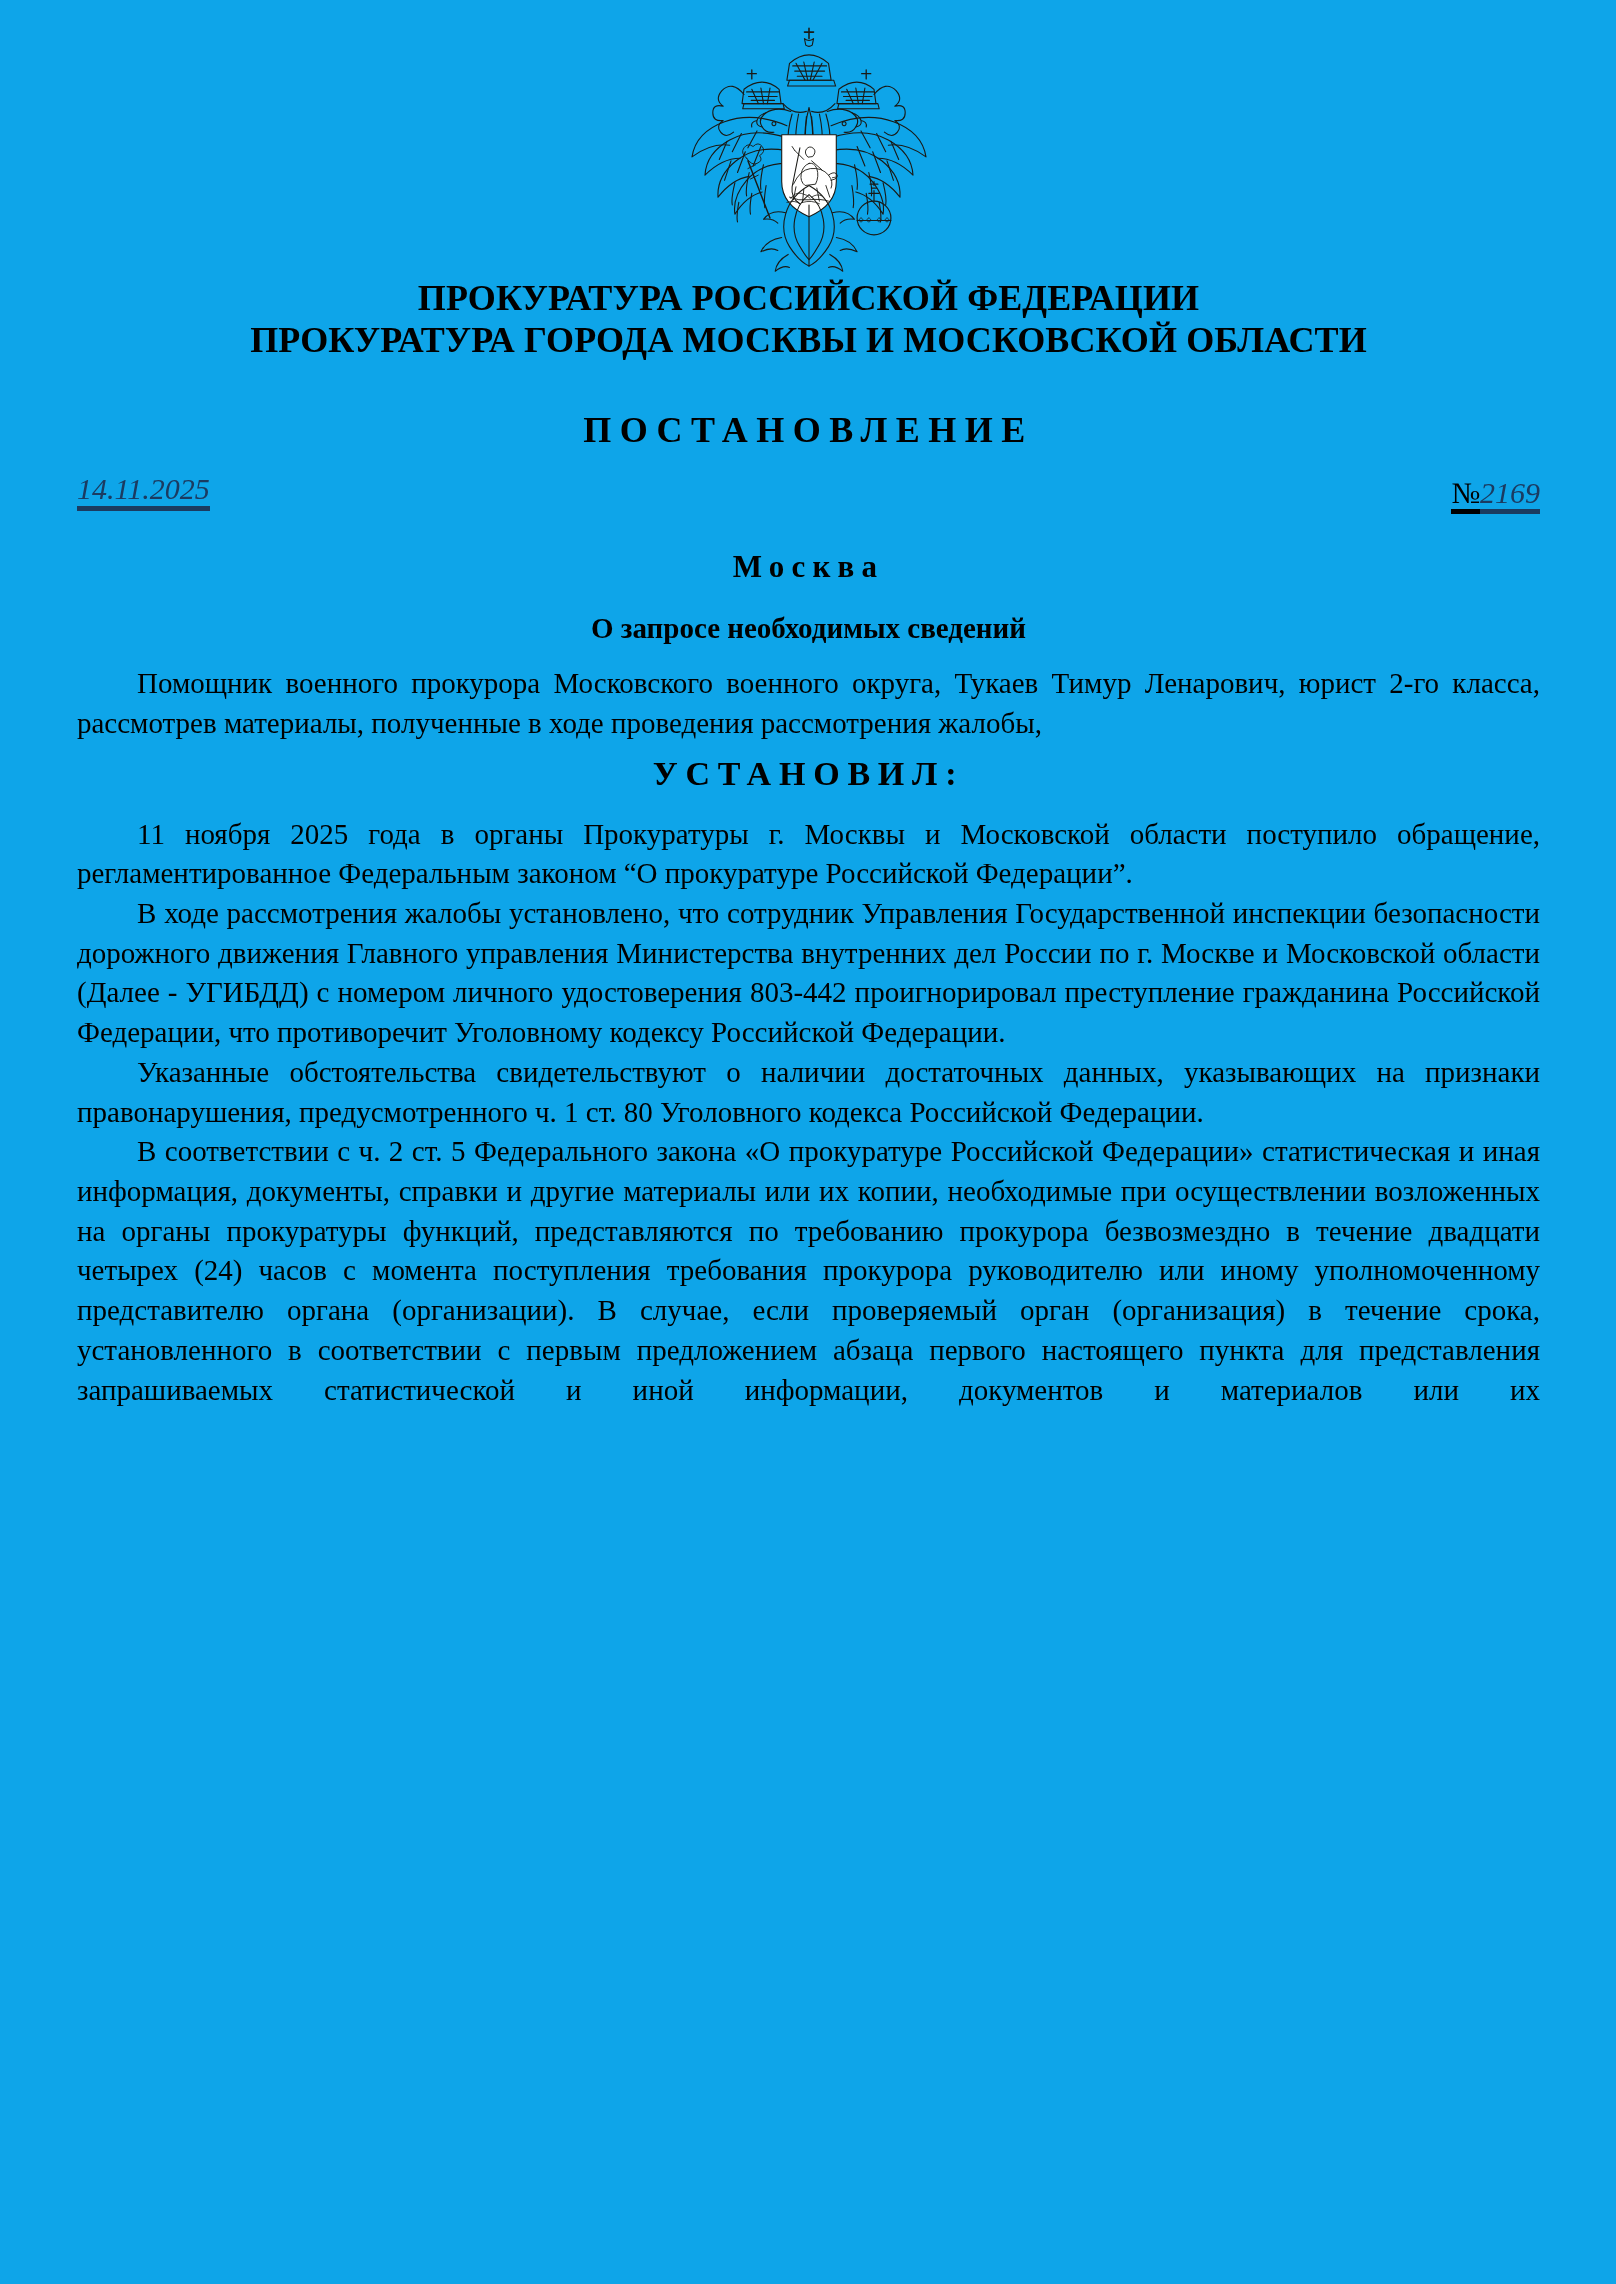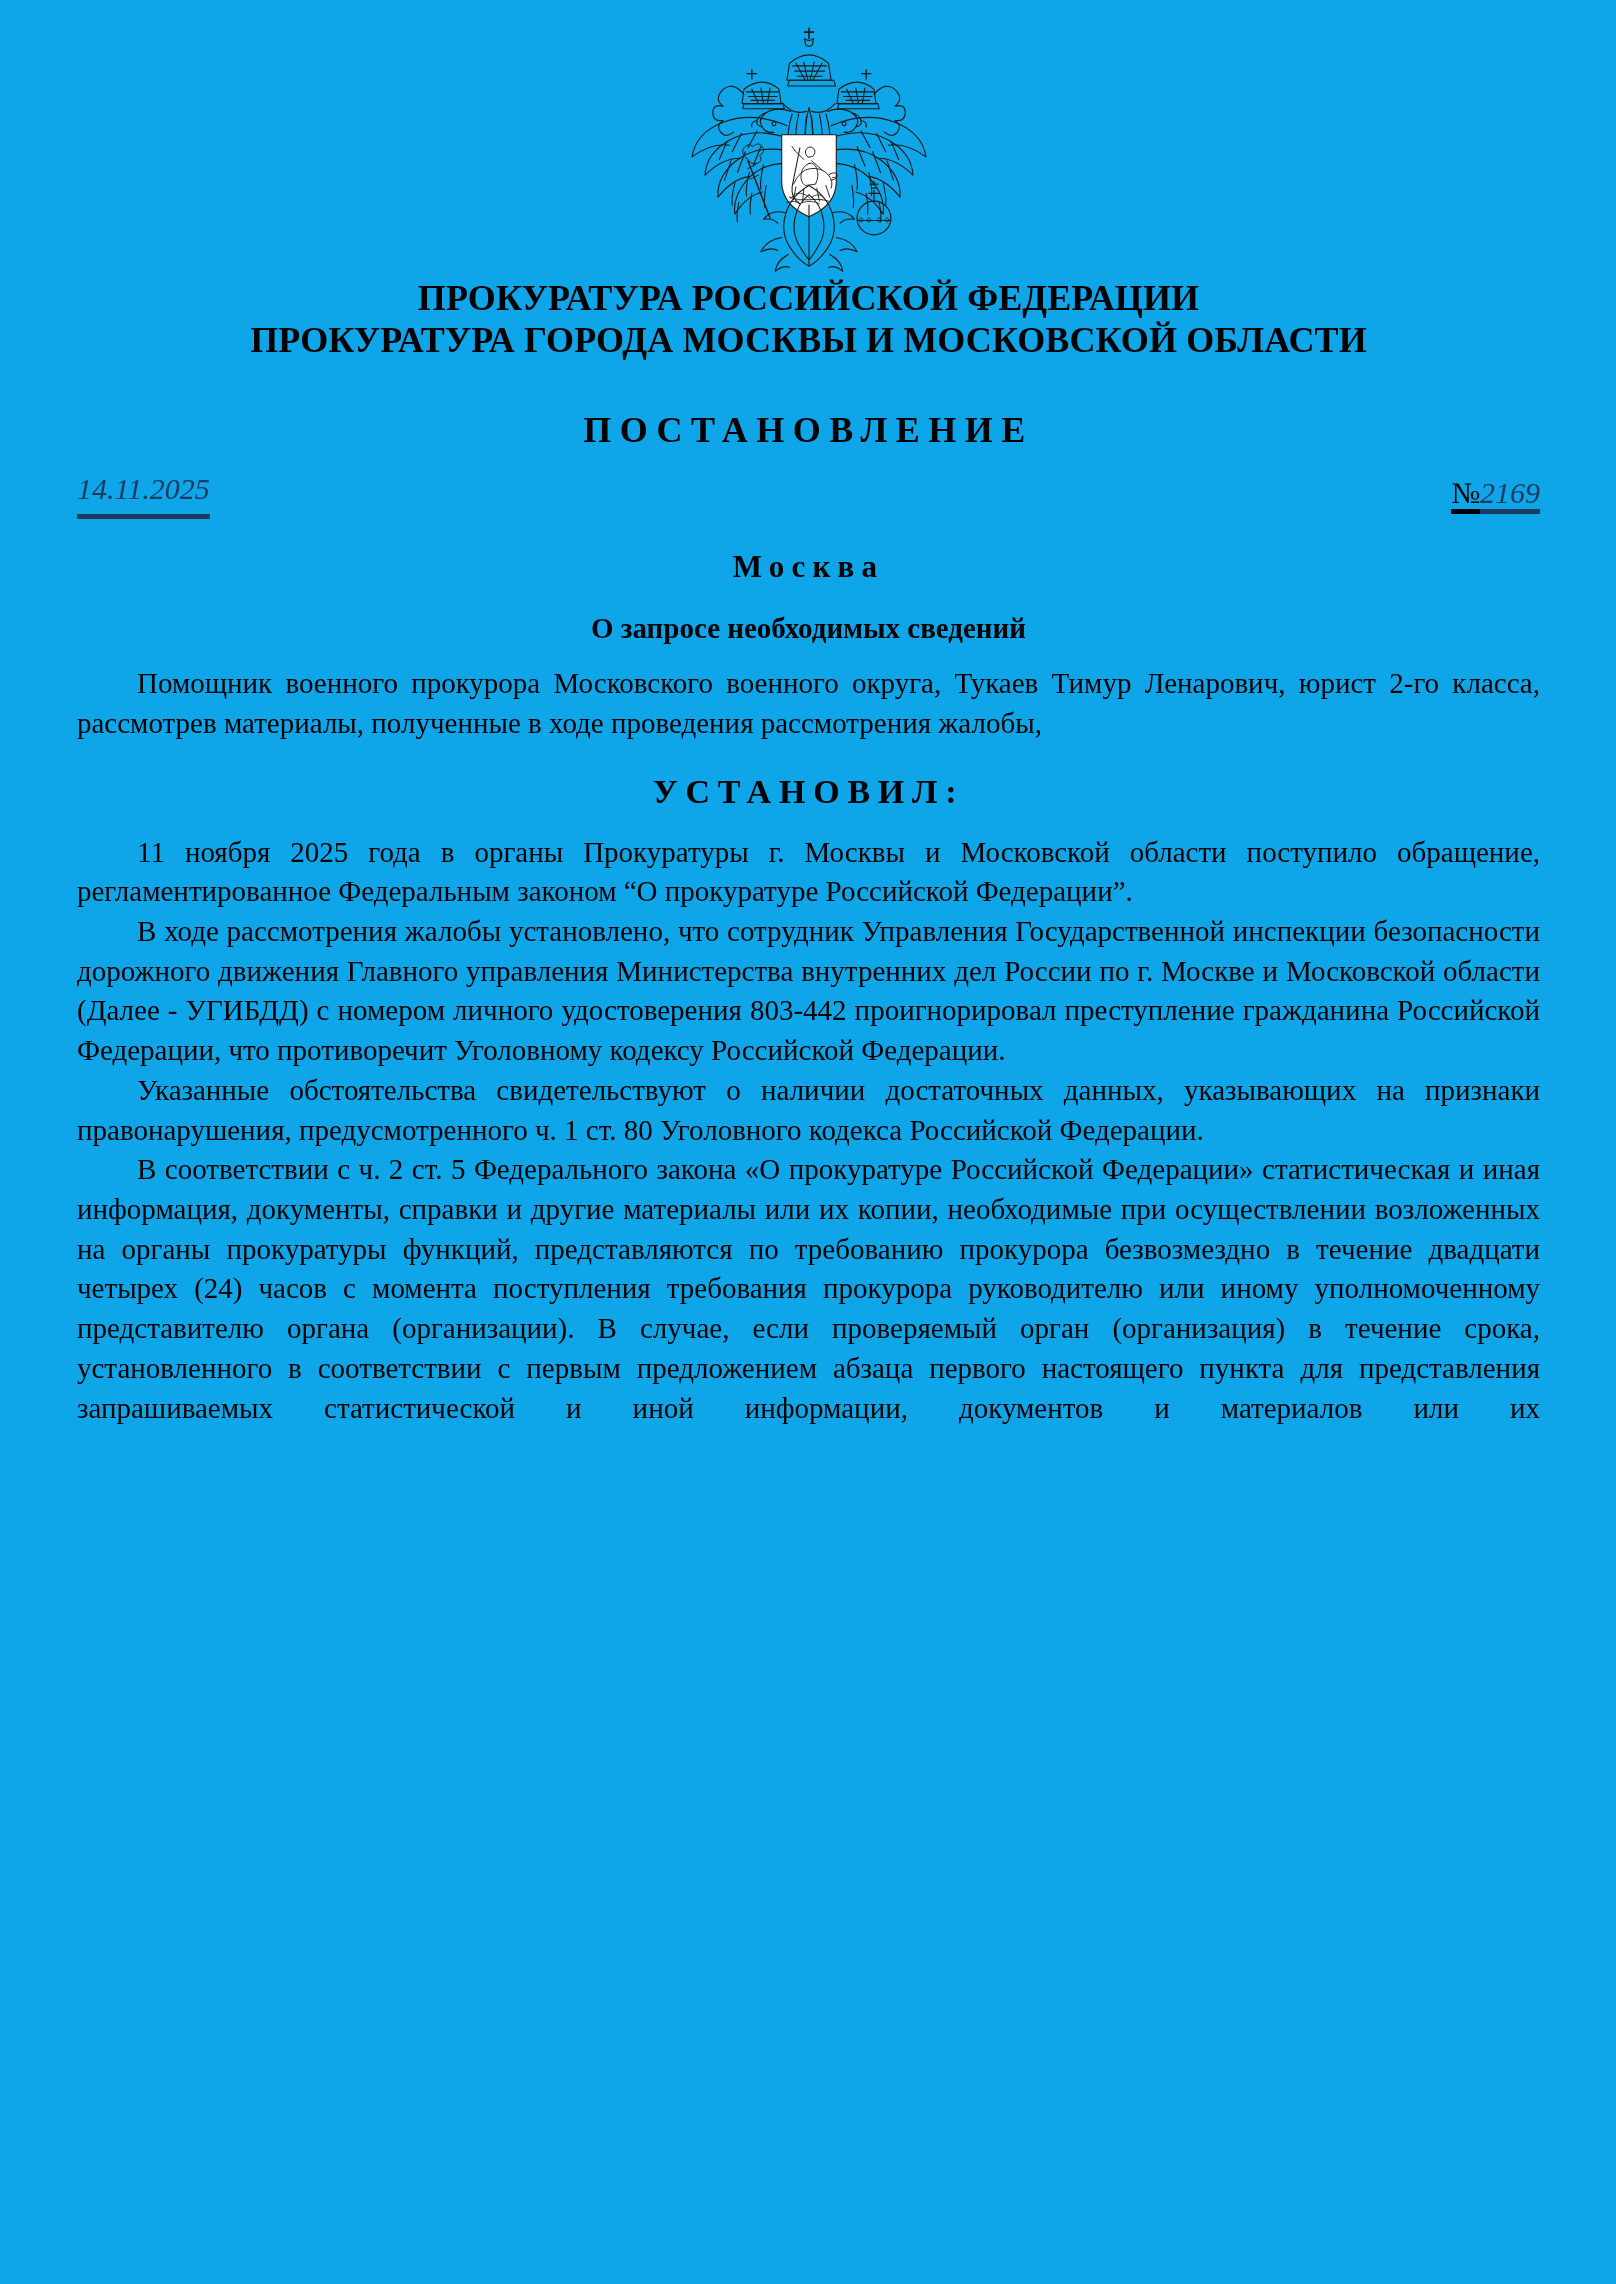--- a/index.html
+++ b/index.html
@@ -63,21 +63,21 @@
     margin-top: 19.5px;
   }
   .meta-date {
     position: absolute;
     left: 0;
     top: 0;
     font-size: 30px;
     font-style: italic;
     color: #1b3b61;
     border-bottom: 5.9px solid #1b3b61;
-    padding-bottom: 8px;
+    padding-bottom: 0;
     line-height: 1.18;
   }
   .meta-num {
     position: absolute;
     right: 0;
     top: 4px;
     font-size: 30px;
     line-height: 1.18;
     white-space: nowrap;
   }
@@ -127,21 +127,21 @@
   .body-text p.last-line-justify {
     text-align-last: justify;
   }
 
   
   .section-heading {
     text-align: center;
     font-weight: bold;
     font-size: 34px;
     letter-spacing: 7.8px;
-    margin-top: 29px;
+    margin-top: 11px;
     margin-bottom: 22px;
   }
 </style>
 </head>
 <body>
 
 <div class="page">
 
   <div class="emblem-wrap">
     <svg viewBox="0 0 400 400" xmlns="http://www.w3.org/2000/svg" fill="none" stroke="#1a1a16" stroke-width="1.7" stroke-linecap="round" stroke-linejoin="round">

